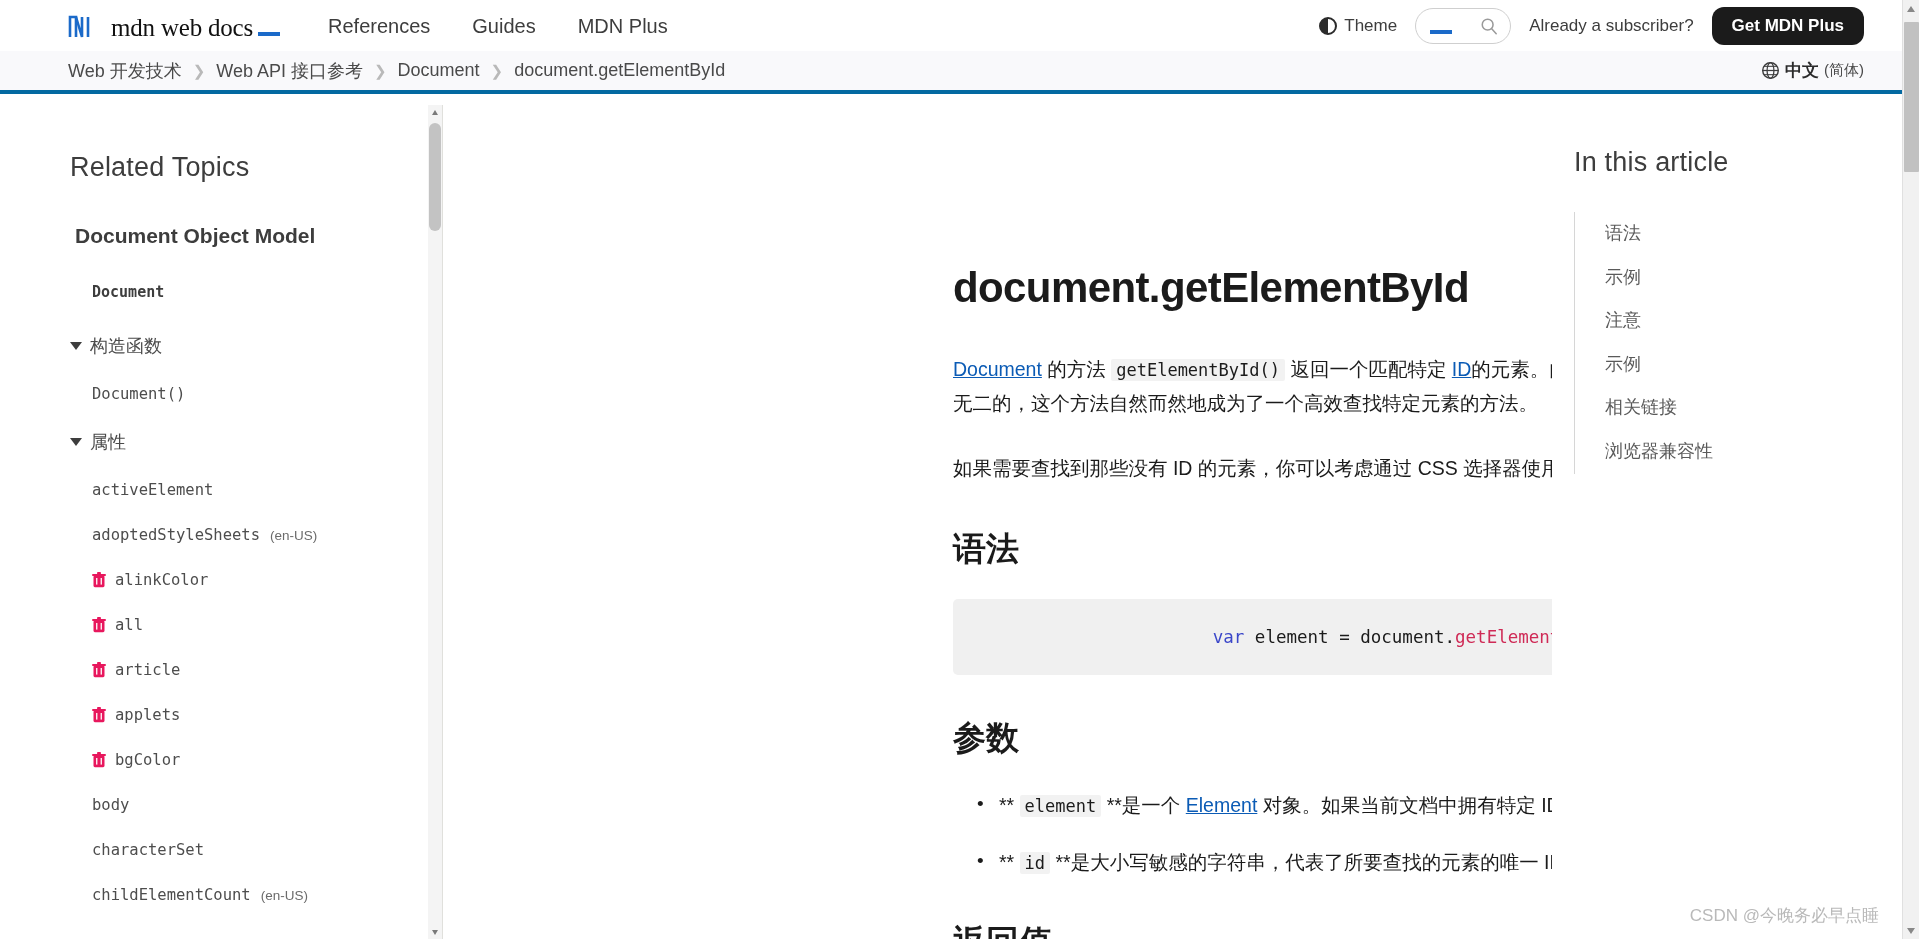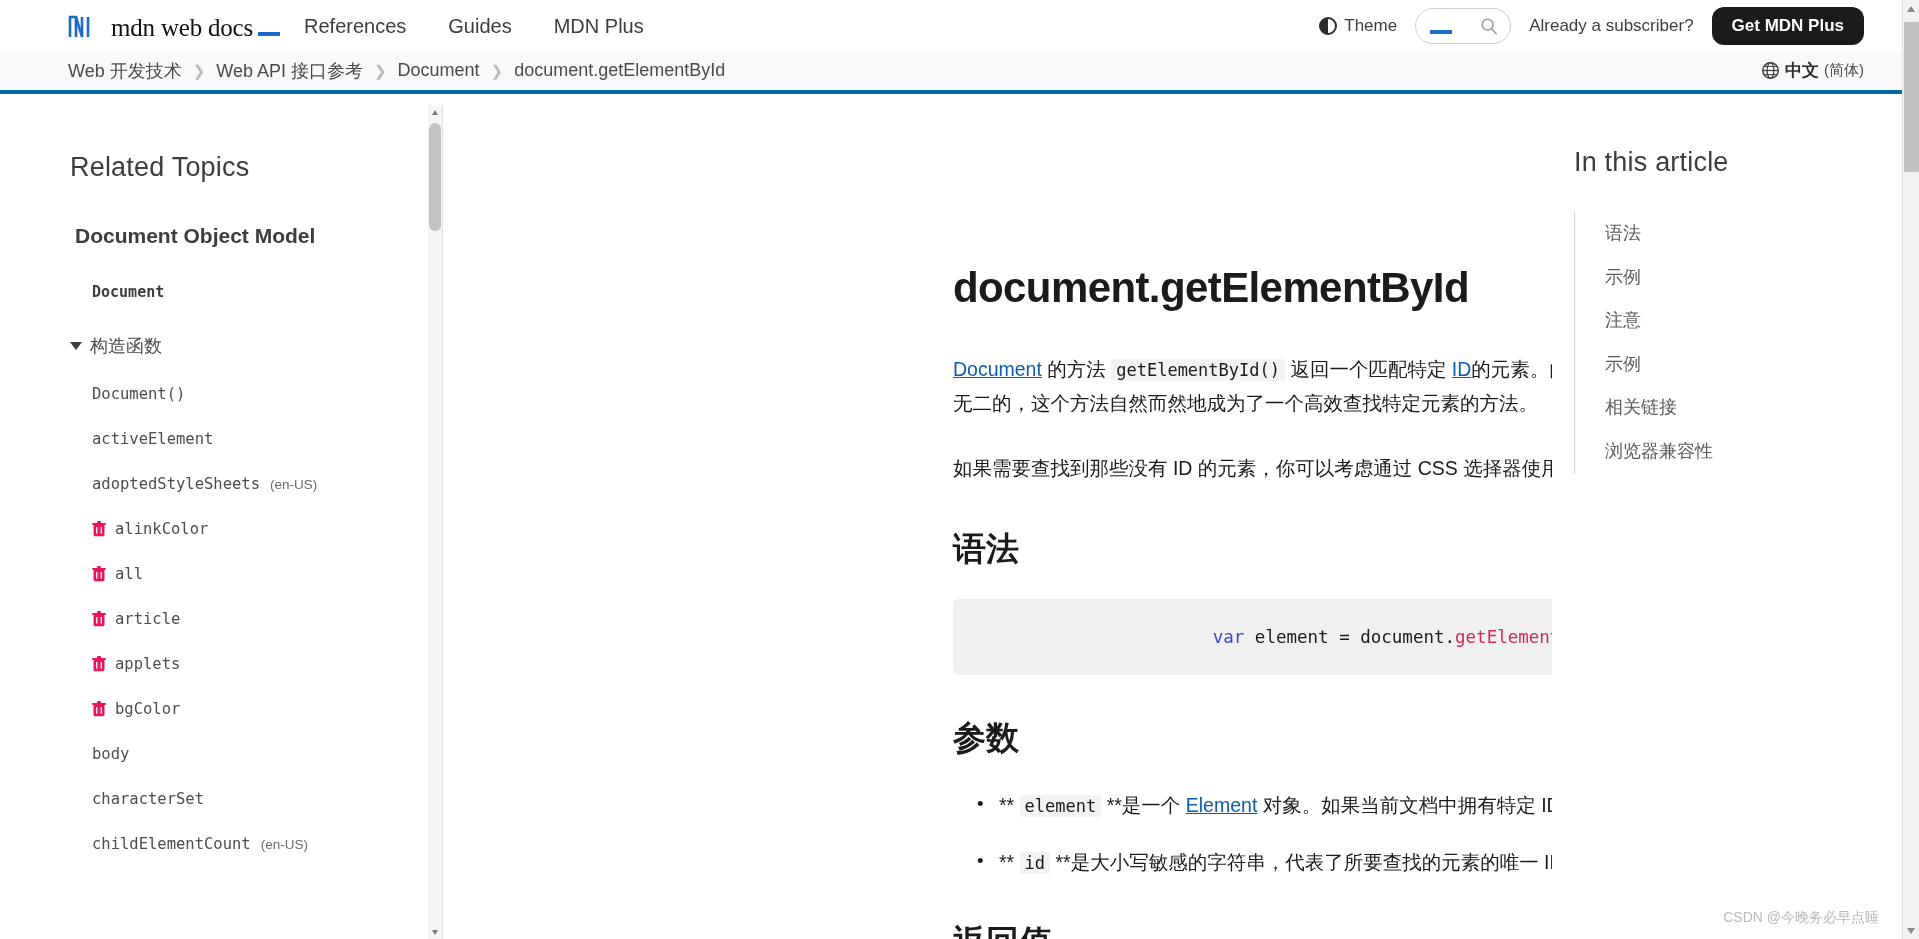--- a/index.html
+++ b/index.html
@@ -49,21 +49,21 @@
   .logo-mark { display:block; margin-right:7px; }
   .logo-text {
     font-family:"Liberation Serif","DejaVu Serif", serif;
     font-size:25px; color:#111; letter-spacing:-0.2px; line-height:1;
     position:relative; top:1px;
   }
   .logo-underscore {
     display:inline-block; width:22px; height:4px; background:#1b6ac9;
     margin-left:5px; position:relative; top:-3px;
   }
-  .nav { display:flex; align-items:center; margin-left:24px; gap:42px; }
+  .nav { display:flex; align-items:center; margin-left:48px; gap:42px; }
   .nav a {
     font-size:20px; color:#3d3d3d; text-decoration:none; line-height:1;
     white-space:nowrap;
   }
   .top-right {
     margin-left:auto; display:flex; align-items:center; gap:18px;
     margin-right:38px;
   }
   .theme-btn {
     display:flex; align-items:center; gap:7px;
@@ -233,21 +233,21 @@
   }
   .toc-list li { margin:0; }
   .toc-list a {
     display:block; font-size:18px; color:#5a5a5a; text-decoration:none;
     padding:11px 0 11px 30px; line-height:1.2;
   }
 
   
   .watermark {
     position:absolute; right:40px; bottom:12px;
-    font-size:14px; color:#b9b9b9; white-space:nowrap; user-select:none;
+    font-size:17px; color:#b9b9b9; white-space:nowrap; user-select:none;
   }
 </style>
 </head>
 <body>
 
 <div class="page">
 
   <div class="topbar">
 
     <div class="logo-wrap">
@@ -320,20 +320,24 @@
         <div class="sb-item-head">Document</div>
 
         <div class="sb-sect">
           <span class="tri"></span>
           <span>构造函数</span>
         </div>
         <div class="sb-link">
           <span class="lbl">Document()</span>
         </div>
 
+        <div class="sb-sect">
+          <span class="tri"></span>
+          <span>属性</span>
+        </div>
 
         <div class="sb-link">
           <span class="lbl">activeElement</span>
         </div>
 
         <div class="sb-link">
           <span class="lbl">adoptedStyleSheets</span>
           <span class="enus">(en-US)</span>
         </div>
 

